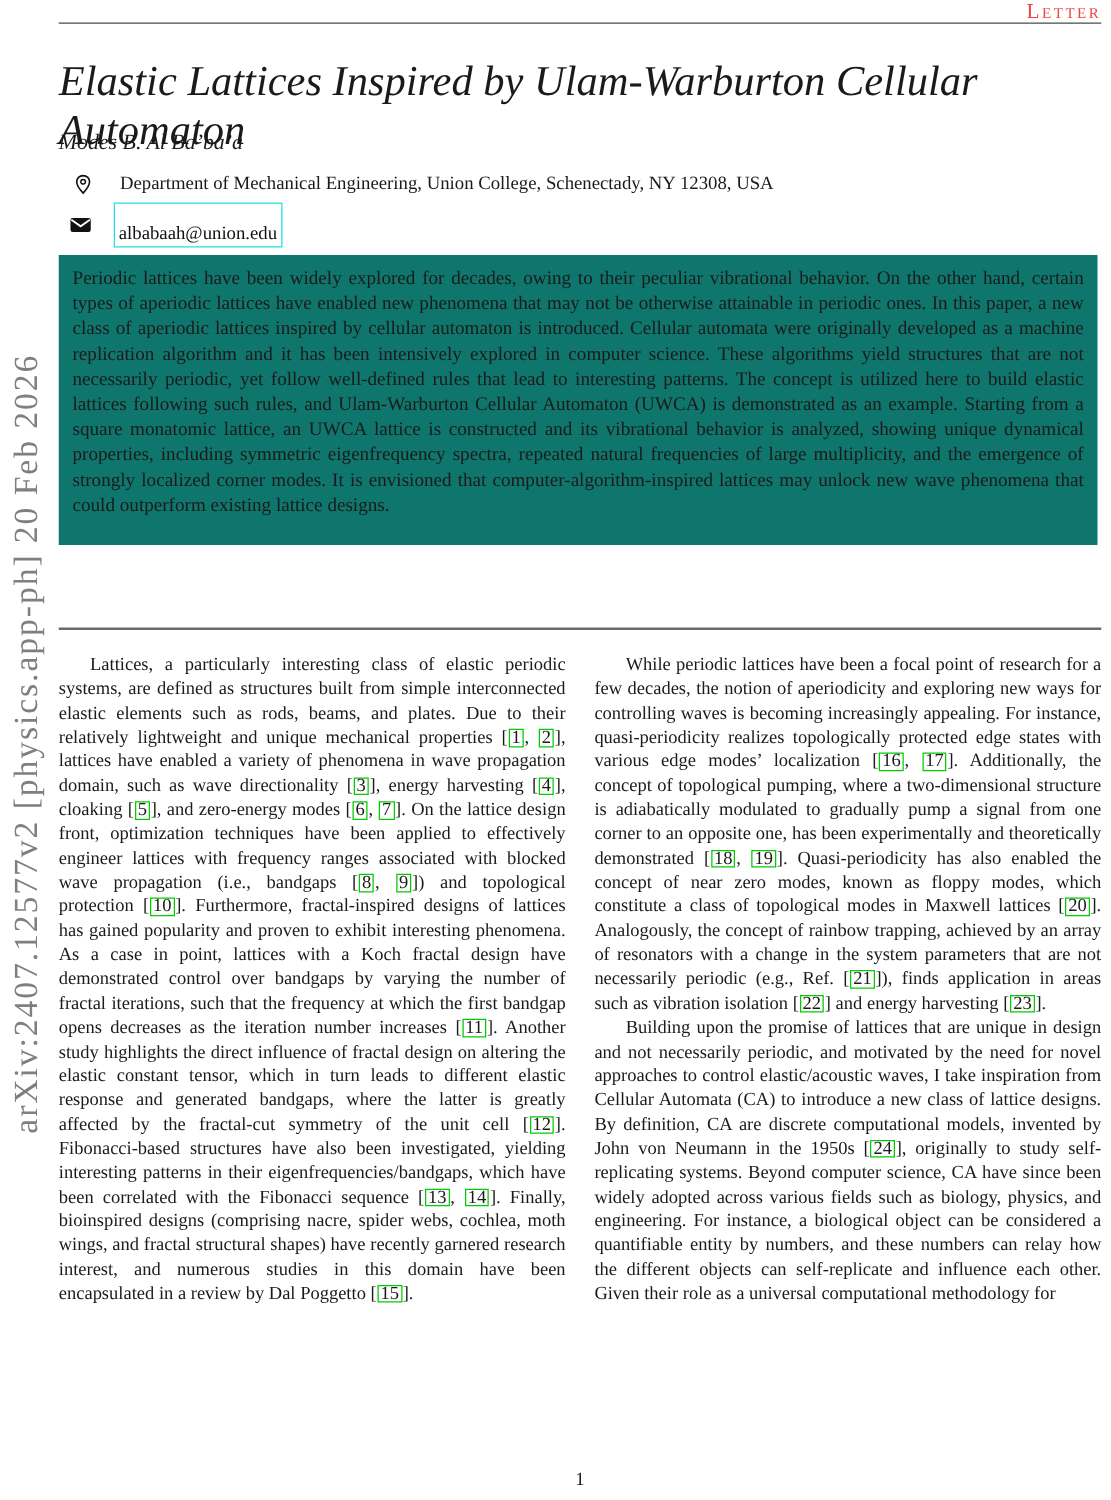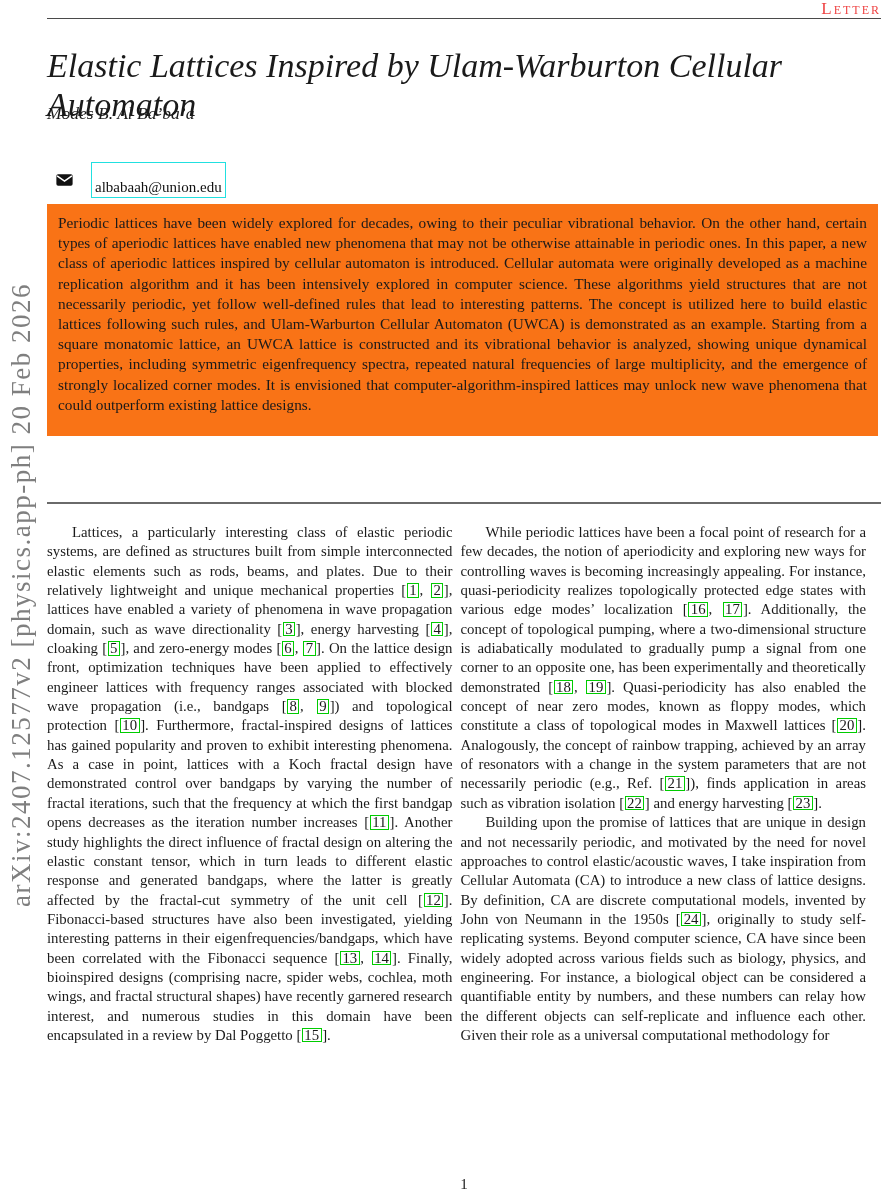--- a/index.html
+++ b/index.html
@@ -31,33 +31,33 @@
   .affil-row .row-text { margin-left:21px; font-size:15px; }
   .email-row { position:absolute; top:162px; left:56px; display:flex; align-items:center; }
   .email-link {
     margin-left:18px; font-size:15px; color:#111111; text-decoration:none;
     border:1.6px solid #21e0e0; padding:16px 3px 1px 3px;
   }
   .icon-box { display:inline-flex; align-items:center; justify-content:center; width:17px; }
   
   .abstract {
     position:absolute; top:204px; left:47px; width:831px; height:232px;
-    box-sizing:border-box; background:#f97316; padding:9px 11px;
+    box-sizing:border-box; background:#0f766e; padding:9px 11px;
     font-size:15.3px; line-height:20.2px; text-align:justify;
   }
   
   .keywords { position:absolute; top:447px; left:47px; width:831px; }
   .kw-label { font-weight:bold; font-size:15.5px; }
   .kw-text  { font-size:15.5px; margin-top:3px; }
   .divider {
     position:absolute; top:502px; left:47px; right:8px;
     border-top:2.4px solid #6a6a6a; height:0;
   }
   
-  .columns { position:absolute; top:523px; left:47px; width:834px; display:flex; gap:8px; }
+  .columns { position:absolute; top:523px; left:47px; width:834px; display:flex; gap:23px; }
   .col { width:405.5px; }
   .para {
     margin:0; text-indent:25px; text-align:justify;
     font-size:14.8px; line-height:19.35px;
   }
   .cite {
     display:inline-block; text-indent:0; line-height:12.5px;
     border:1.5px solid #00cc00; padding:0 1.5px; margin:0 0.5px;
     cursor:pointer;
   }
@@ -80,20 +80,29 @@
 <div class="page">
 
   <div class="watermark">arXiv:2407.12577v2 [physics.app-ph] 20 Feb 2026</div>
 
   <span class="header-label">Letter</span>
   <div class="header-rule"></div>
 
   <h1 class="title">Elastic Lattices Inspired by Ulam-Warburton Cellular Automaton</h1>
   <div class="author">Modes B. Al Ba’ba’a</div>
 
+  <div class="affil-row">
+    <span class="icon-box">
+      <svg width="13" height="17" viewBox="0 0 24 30">
+        <path d="M12 2C6.5 2 2.5 6.2 2.5 11.3 2.5 18 12 28 12 28s9.5-10 9.5-16.7C21.5 6.2 17.5 2 12 2z" fill="none" stroke="#111" stroke-width="2.4"></path>
+        <circle cx="12" cy="11.2" r="3.4" fill="none" stroke="#111" stroke-width="2.2"></circle>
+      </svg>
+    </span>
+    <span class="row-text">Department of Mechanical Engineering, Union College, Schenectady, NY 12308, USA</span>
+  </div>
 
   <div class="email-row">
     <span class="icon-box">
       <svg width="17" height="12" viewBox="0 0 24 17">
         <rect x="0.5" y="0.5" width="23" height="16" rx="2.5" fill="#111"></rect>
         <path d="M1.5 2.5 L12 10 L22.5 2.5" fill="none" stroke="#fff" stroke-width="2.2"></path>
       </svg>
     </span>
     <a href="#" class="email-link">albabaah@union.edu</a>
   </div>

